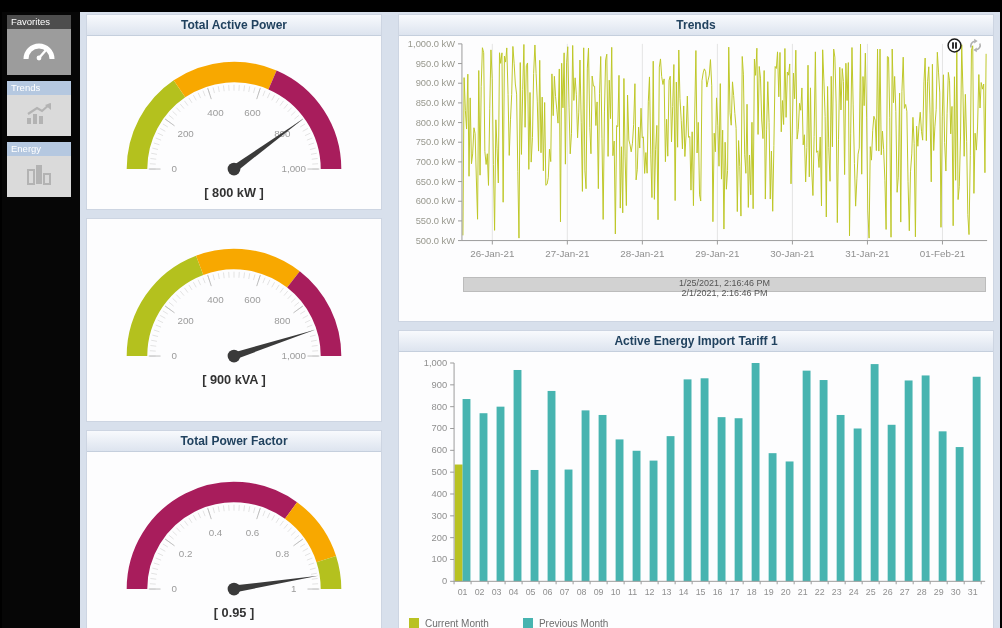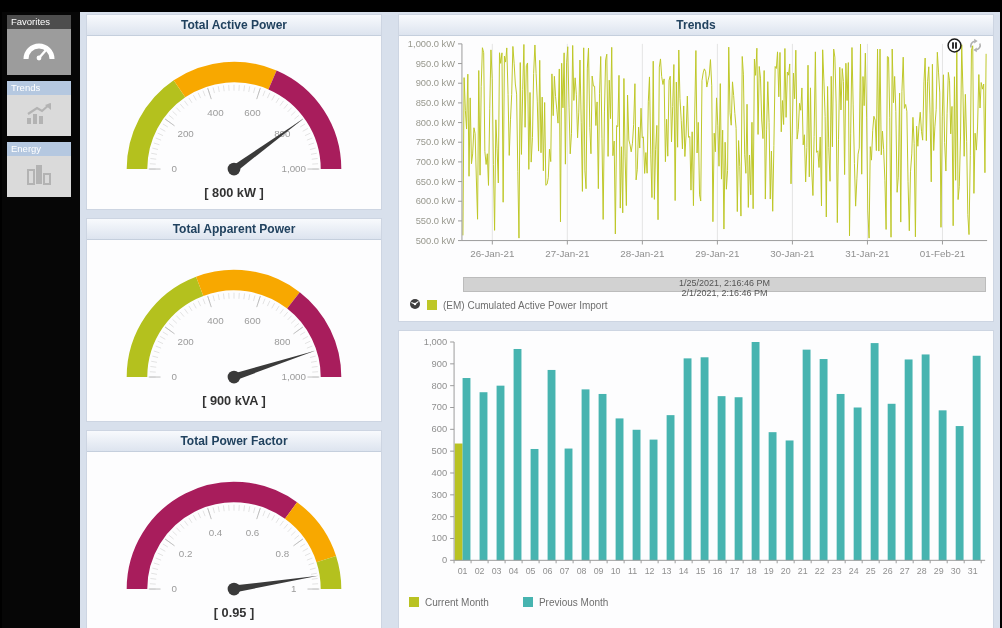--- a/index.html
+++ b/index.html
@@ -155,21 +155,20 @@
             <text x="199.3500366568718" y="101.64509961015915" font-size="10" fill="#9b9b9b" text-anchor="middle" font-family="&quot;Liberation Sans&quot;,&quot;DejaVu Sans&quot;,sans-serif" font-weight="normal">800</text>
             <text x="211" y="137.5" font-size="10" fill="#9b9b9b" text-anchor="middle" font-family="&quot;Liberation Sans&quot;,&quot;DejaVu Sans&quot;,sans-serif" font-weight="normal">1,000</text>
             <g>
               <polygon points="220.38447851062043,82.86268305055485 152.1160269082529,136.9124611797498 147.8839730917471,131.0875388202502" fill="#3a3a3a"></polygon>
               <circle cx="150" cy="134" r="6.5" fill="#3a3a3a"></circle>
             </g>
             <text x="150" y="163" font-size="13" fill="#333" text-anchor="middle" font-family="&quot;Liberation Sans&quot;,&quot;DejaVu Sans&quot;,sans-serif" font-weight="bold">[ 800 kW ]</text>
           </svg>
       </div>
       <div class="panel g2">
-        <div class="panel-h">Total Apparent Power</div>
         <svg class="gauge-svg" id="gauge1" viewBox="0 0 300 172" preserveAspectRatio="xMidYMid meet">
             <g>
               <path d="M 51 134 A 99 99 0 0 1 115.00599046585356 41.39104094784312" fill="none" stroke="#b4c11e" stroke-width="21"></path>
               <path d="M 115.00599046585356 41.39104094784312 A 99 99 0 0 1 210.67779831164466 55.77465377480665" fill="none" stroke="#f8a800" stroke-width="21"></path>
               <path d="M 210.67779831164466 55.77465377480665 A 99 99 0 0 1 249 134" fill="none" stroke="#a81d5c" stroke-width="21"></path>
             </g>
             <g>
               <line x1="64" y1="134" x2="70" y2="134" stroke="#e2e2e2" stroke-width="1"></line>
               <line x1="64.16970135516864" y1="128.60001532047903" x2="70.15786172573827" y2="128.97675843765492" stroke="#e2e2e2" stroke-width="1"></line>
               <line x1="64.67813568695492" y1="123.22134191346981" x2="70.63082389484178" y2="123.97334131485565" stroke="#e2e2e2" stroke-width="1"></line>
@@ -393,35 +392,24 @@
               <line x1="476.32428571428574" y1="206" x2="476.32428571428574" y2="210" stroke="#9a9a9a" stroke-width="1"></line>
               <text x="476.32428571428574" y="223" font-size="10" fill="#8f8f8f" text-anchor="middle" font-family="&quot;Liberation Sans&quot;,&quot;DejaVu Sans&quot;,sans-serif" font-weight="normal">31-Jan-21</text>
               <line x1="552.61" y1="206" x2="552.61" y2="210" stroke="#9a9a9a" stroke-width="1"></line>
               <text x="552.61" y="223" font-size="10" fill="#8f8f8f" text-anchor="middle" font-family="&quot;Liberation Sans&quot;,&quot;DejaVu Sans&quot;,sans-serif" font-weight="normal">01-Feb-21</text>
             </g>
           </svg>
         <div class="scrollbar">
           <span>1/25/2021, 2:16:46 PM</span>
           <span>2/1/2021, 2:16:46 PM</span>
         </div>
-        <div class="legend-row">
-          <span>
-            <svg width="12" height="12" viewBox="0 0 12 12">
-              <circle cx="6" cy="6" r="5" fill="#3f3f3f"></circle>
-              <circle cx="6" cy="6" r="1.2" fill="#fff"></circle>
-              <line x1="6" y1="6" x2="9.4" y2="3.4" stroke="#fff" stroke-width="1.1"></line>
-              <line x1="6" y1="6" x2="2.4" y2="4.4" stroke="#fff" stroke-width="1.1"></line>
-            </svg>
-          </span>
-          <span class="sq" id="trendLegendSq" style="background: rgb(190, 199, 39);"></span>
-          <span>(EM) Cumulated Active Power Import</span>
-        </div>
       </div>
 
       <div class="panel p-bars">
+        <div class="panel-h">Active Energy Import Tariff 1</div>
         <svg id="barChart" viewBox="0 0 604 262" style="display:block;width:100%;height:260px;">
             <g>
               <rect x="56.64516129032258" y="113.22999999999999" width="8" height="118.77000000000001" fill="#b9c222"></rect>
               <rect x="64.64516129032258" y="46.629999999999995" width="8" height="185.37" fill="#47b4b0"></rect>
               <rect x="81.93548387096774" y="61.06" width="8" height="170.94" fill="#47b4b0"></rect>
               <rect x="99.2258064516129" y="54.39999999999998" width="8" height="177.60000000000002" fill="#47b4b0"></rect>
               <rect x="116.51612903225806" y="17.104000000000013" width="8" height="214.896" fill="#47b4b0"></rect>
               <rect x="133.80645161290323" y="118.78" width="8" height="113.22" fill="#47b4b0"></rect>
               <rect x="151.09677419354838" y="38.416" width="8" height="193.584" fill="#47b4b0"></rect>
               <rect x="168.38709677419354" y="118.336" width="8" height="113.664" fill="#47b4b0"></rect>

